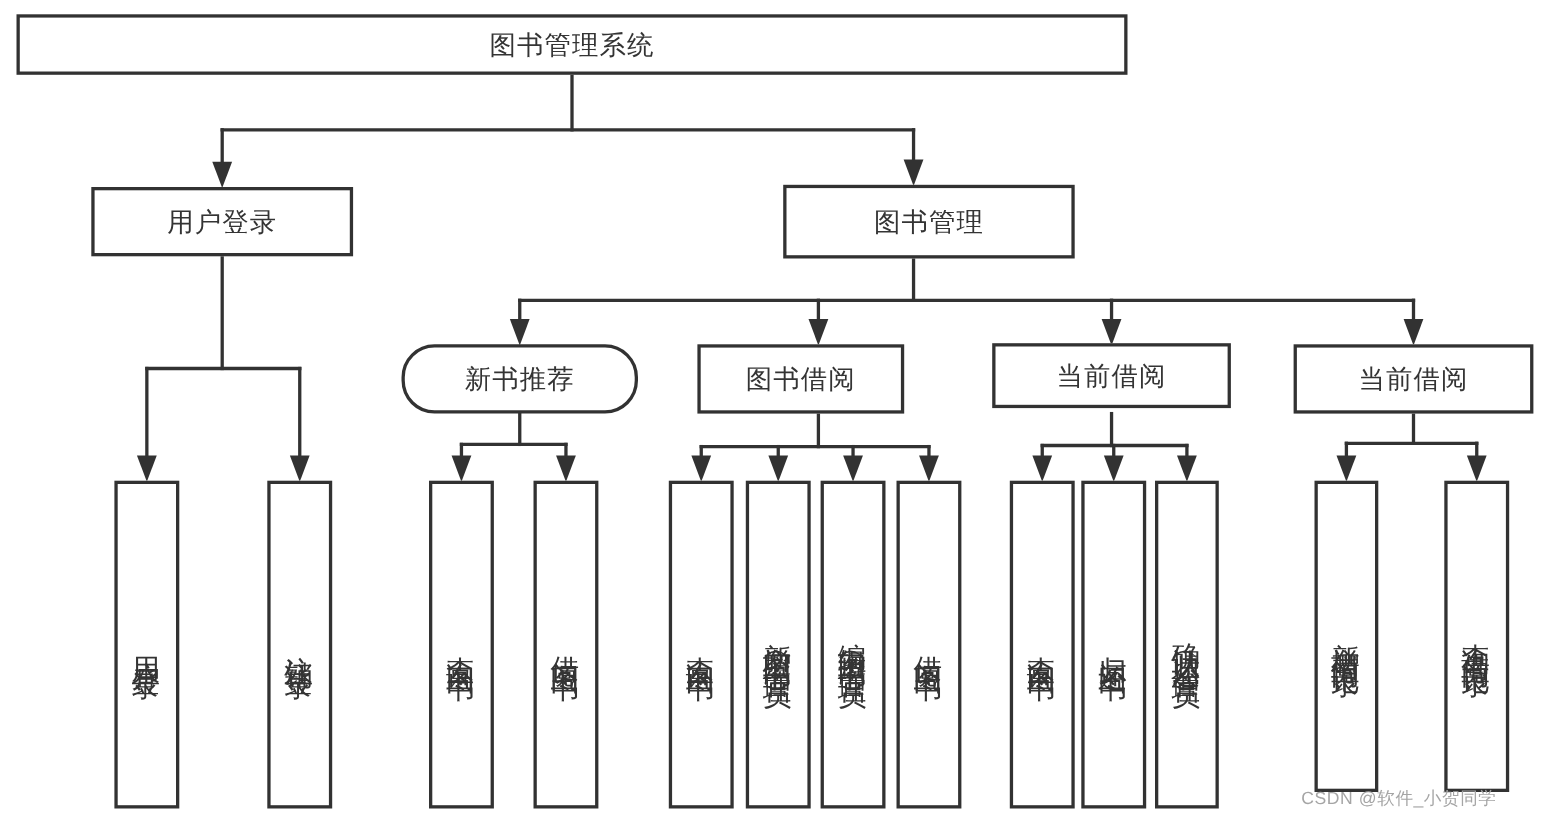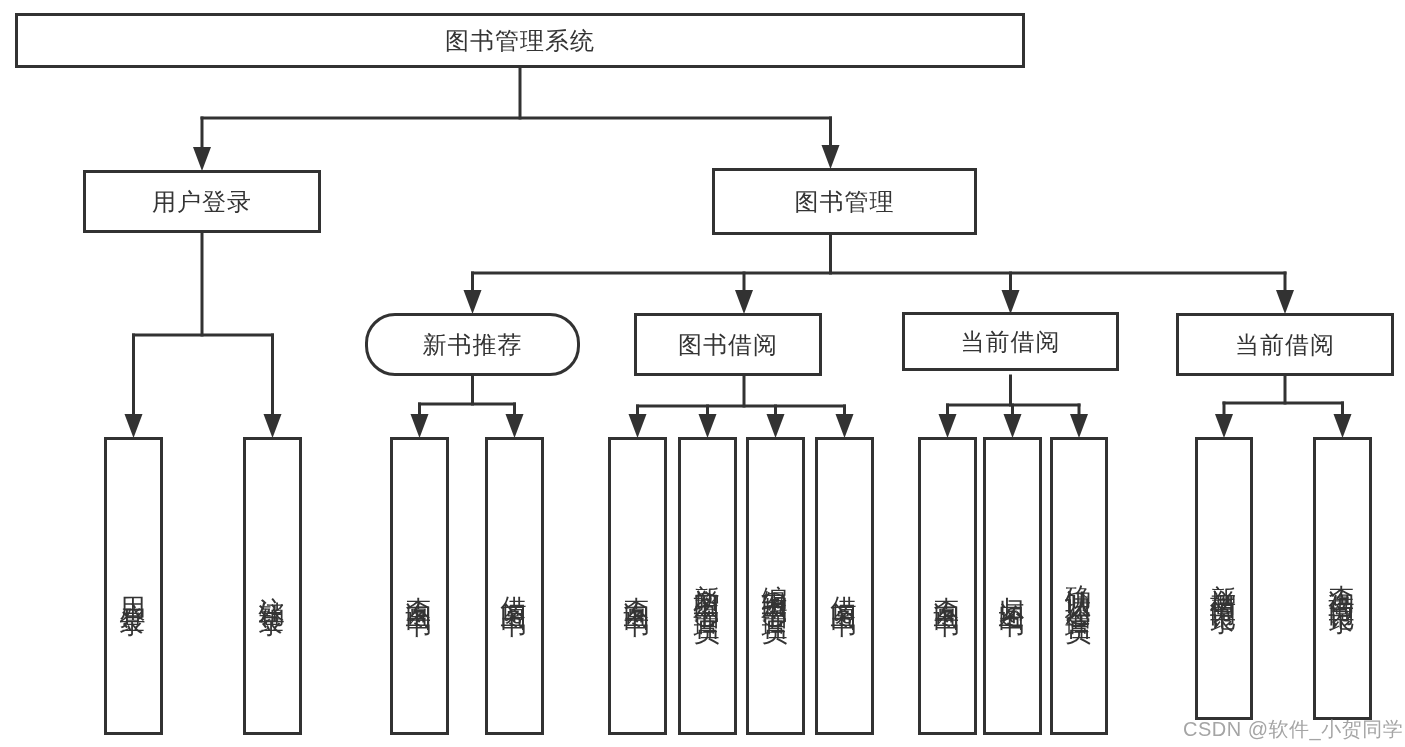--- a/index.html
+++ b/index.html
@@ -46,21 +46,21 @@
     writing-mode:vertical-rl;
     text-orientation:mixed;
     font-size:26px;
     letter-spacing:5px;
   }
   .watermark{
     position:absolute;
     z-index:5;
     left:1183px;
     top:716px;
-    font-size:20px;
+    font-size:16px;
     color:var(--watermark-color);
     white-space:nowrap;
     letter-spacing:0.5px;
   }
 </style>
 </head>
 <body>
 
 <div class="canvas">
   <svg class="connector-layer" xmlns="http://www.w3.org/2000/svg" width="1405" height="747" viewBox="0 0 1405 747">

